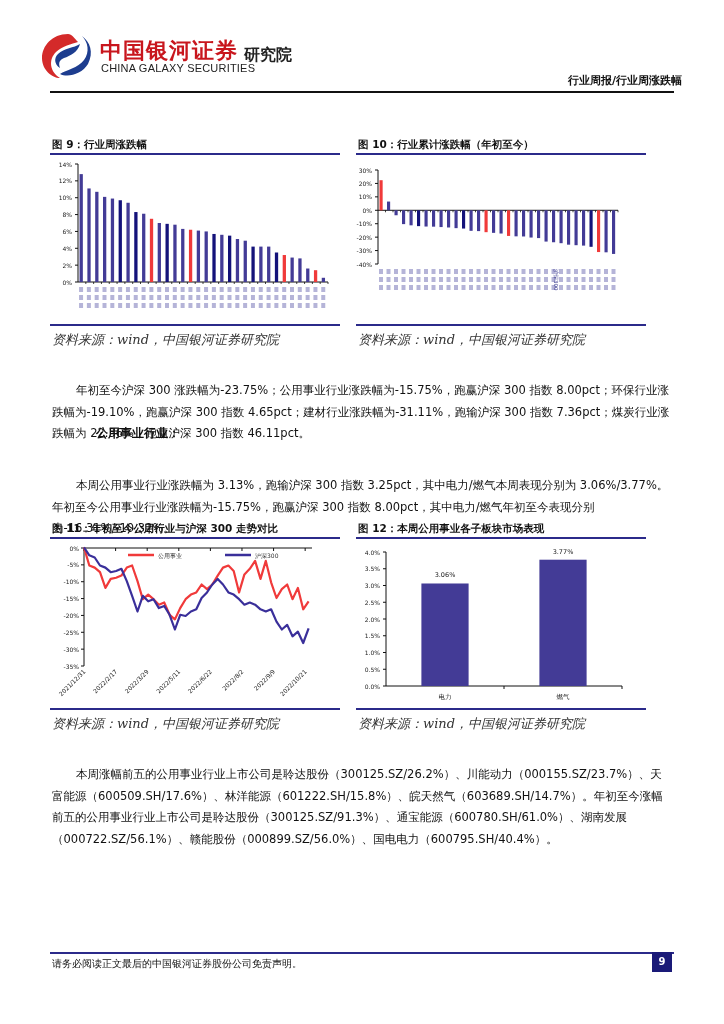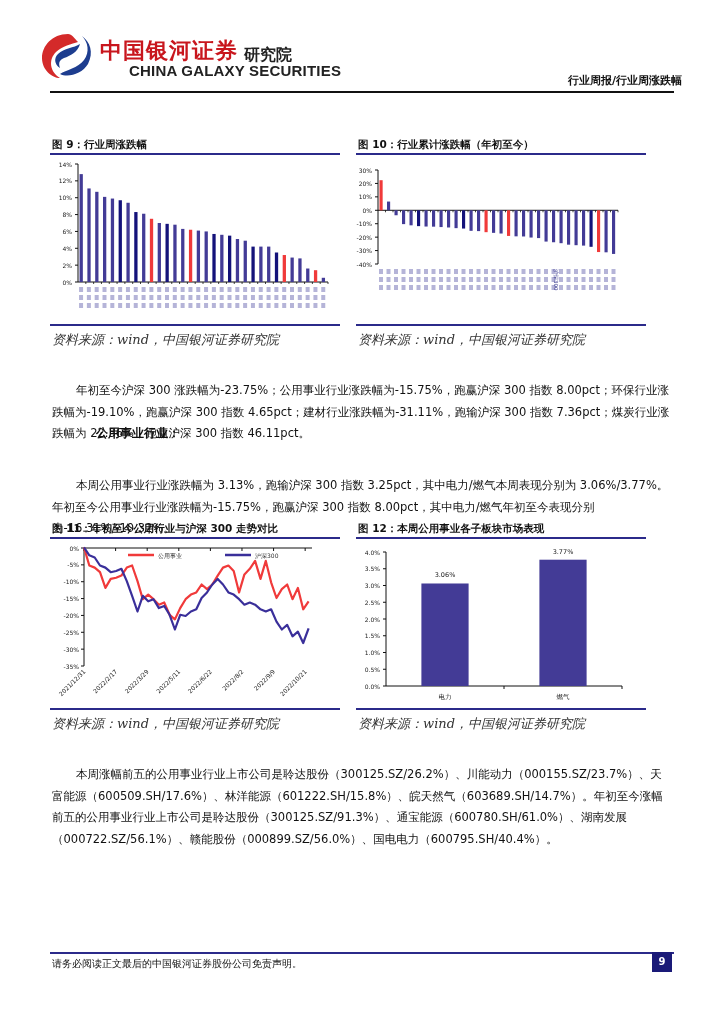--- a/index.html
+++ b/index.html
@@ -4,22 +4,22 @@
 <style>
   html, body { margin: 0; padding: 0; background: #ffffff; }
   body { width: 724px; height: 1024px; position: relative; overflow: hidden;
          font-family: "DejaVu Sans", "Liberation Sans", sans-serif; color: #111; }
   .abs { position: absolute; }
 
   
   .logo-mark { left: 38px; top: 30px; width: 56px; height: 50px; }
   .logo-cn { left: 100px; top: 36px; font-size: 22px; font-weight: bold; color: #c8161d; letter-spacing: 1px;
              font-family: "DejaVu Sans", sans-serif; }
-  .logo-en { left: 101px; top: 62px; font-size: 15px; font-weight: bold; color: #222; letter-spacing: 0.2px;
-             font-family: "Liberation Sans", sans-serif; margin-left: 28px; }
+  .logo-en { left: 101px; top: 62px; font-size: 11px; font-weight: normal; color: #222; letter-spacing: 0.2px;
+             font-family: "Liberation Sans", sans-serif; }
   .logo-inst { left: 244px; top: 45px; font-size: 16px; font-weight: bold; color: #222; }
   .header-tag { right: 42px; top: 73px; font-size: 11px; font-weight: bold; color: #111; }
   .header-rule { left: 50px; top: 91px; width: 624px; height: 2px; background: #111; }
 
   
   .fig-title { font-size: 10.5px; font-weight: bold; color: #111; }
   .fig-rule { height: 2px; background: #2b2a8a; }
   .fig-rule-bot { height: 2px; background: #2b2a8a; }
   .source { font-size: 13px; font-style: italic; color: #333; font-family: "DejaVu Serif", serif; }
 

